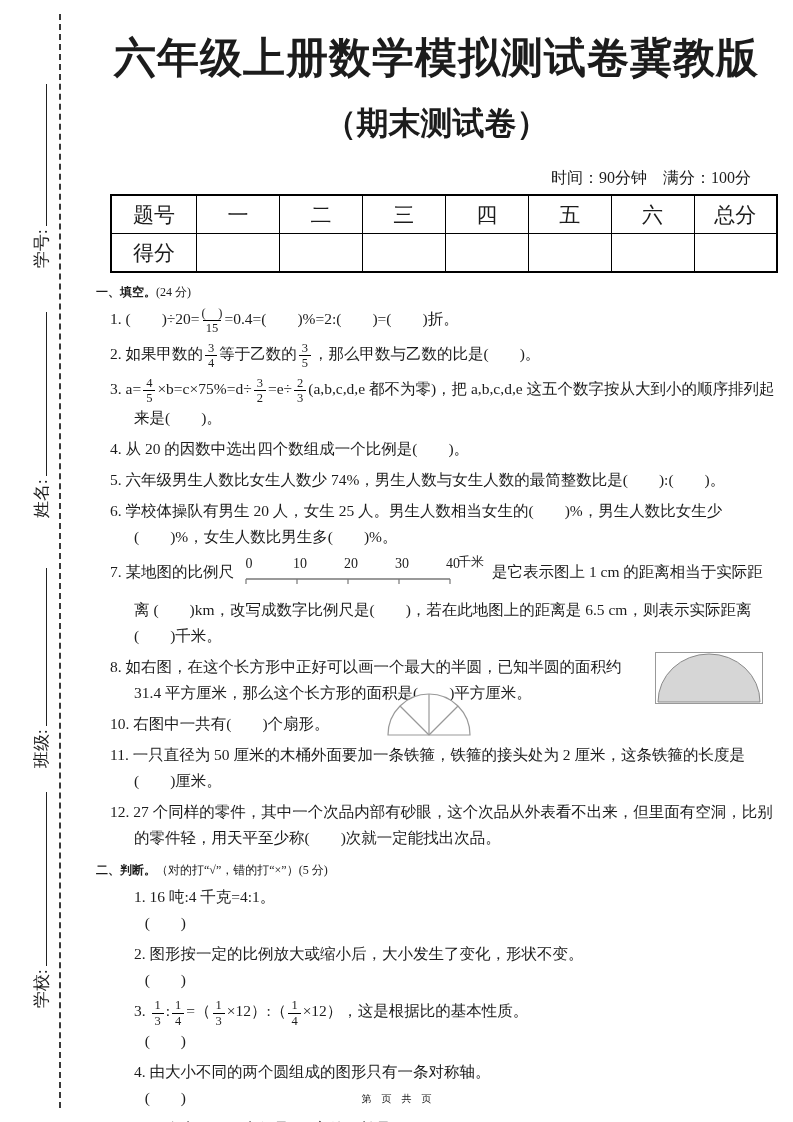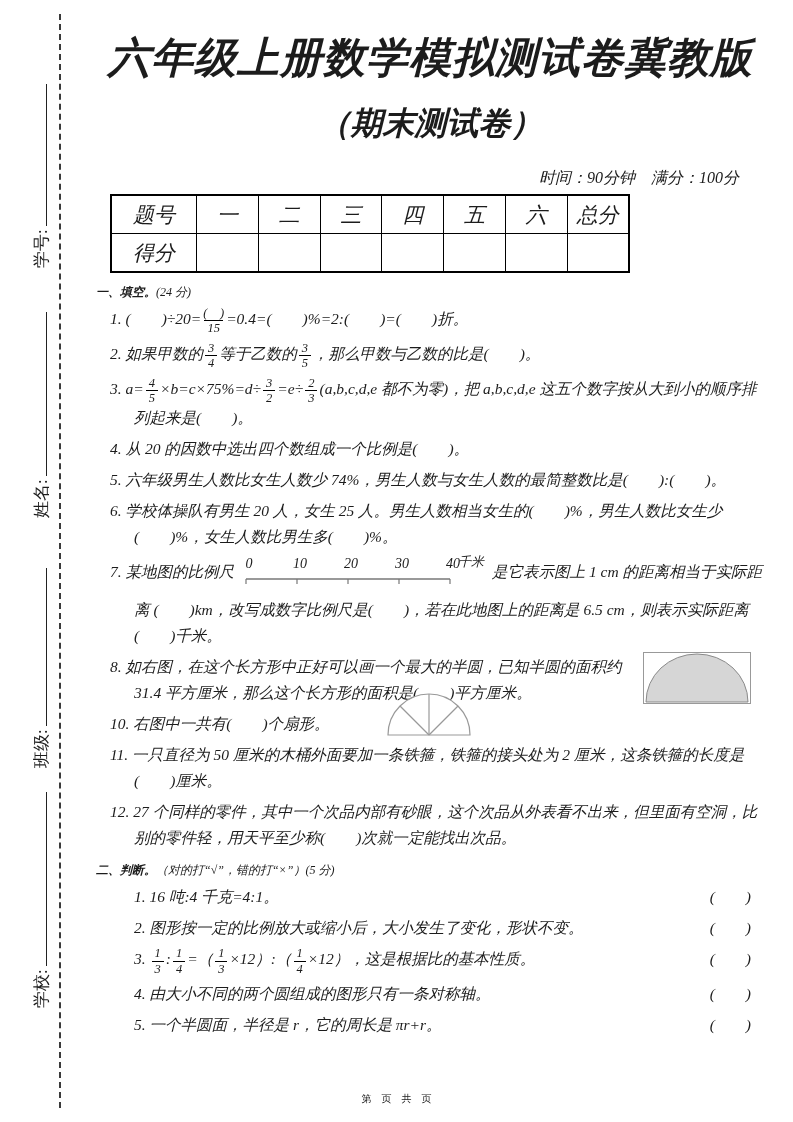--- a/index.html
+++ b/index.html
@@ -4,35 +4,35 @@
 <style>
   html,body{margin:0;padding:0;background:#fff;}
   .page{position:relative;width:793px;height:1122px;background:#fff;overflow:hidden;
         font-family:"Liberation Serif","DejaVu Serif",serif;color:#1c1c1c;}
   
   .binding{position:absolute;left:59px;top:14px;bottom:14px;width:0;border-left:2px dashed #3a3a3a;}
   .sfield{position:absolute;left:30px;height:22px;transform-origin:0 0;transform:rotate(-90deg);
           display:flex;align-items:baseline;font-size:17px;white-space:nowrap;}
   .sfield .line{flex:1;border-bottom:1.5px solid #222;height:13px;margin-left:3px;}
   
-  .main{position:absolute;left:62px;top:0;right:0;bottom:0;padding:0 28px 0 34px;font-style:italic;}
+  .main{position:absolute;left:62px;top:0;right:0;bottom:0;padding:0 16px 0 34px;}
   .title{margin-top:30px;text-align:center;font-family:"Liberation Sans","DejaVu Sans",sans-serif;
          font-weight:bold;font-size:42px;letter-spacing:1px;}
   .subtitle{margin-top:16px;text-align:center;font-family:"Liberation Sans","DejaVu Sans",sans-serif;
             font-weight:bold;font-size:32px;}
   .meta{margin-top:22px;text-align:right;padding-right:26px;font-size:16px;}
-  table.score{border-collapse:collapse;table-layout:fixed;width:520px;margin:5px 0 0 14px;
+  table.score{border-collapse:collapse;table-layout:fixed;width:668px;margin:5px 0 0 14px;
               border:2px solid #000;}
   table.score td{border:1px solid #000;height:37px;text-align:center;font-size:21px;padding:0;}
   td.hd{width:84px;}
   .section-heading{margin:11px 0 4px 0;font-size:12px;}
   .hb{font-weight:bold;}
   .q{position:relative;margin:5px 0 0 14px;padding-left:24px;text-indent:-24px;
      font-size:15.5px;line-height:26px;}
-  .q.judge{display:flex;padding-left:24px;text-indent:0;}
+  .q.judge{display:flex;padding-left:24px;text-indent:0;flex-direction:column;}
   .q.judge .jtext{flex:1;padding-left:0;text-indent:-24px;margin-left:24px;}
   .q.judge .jtail{width:52px;text-align:right;padding-right:14px;white-space:nowrap;}
   .frac{display:inline-flex;flex-direction:column;align-items:center;vertical-align:middle;
         font-size:12.5px;line-height:1.15;margin:0 2px;text-indent:0;}
   .frac .fd{border-top:1px solid #000;padding:0 3px;}
   .fig-ruler{display:inline-block;vertical-align:-12px;margin:0 2px;text-indent:0;}
   .fig-semi{float:right;margin:-2px 14px 2px 10px;text-indent:0;}
   .fig-fan{position:absolute;left:274px;top:-27px;text-indent:0;}
   .footer{position:absolute;bottom:16px;left:0;width:100%;text-align:center;font-size:10px;}
 </style>

